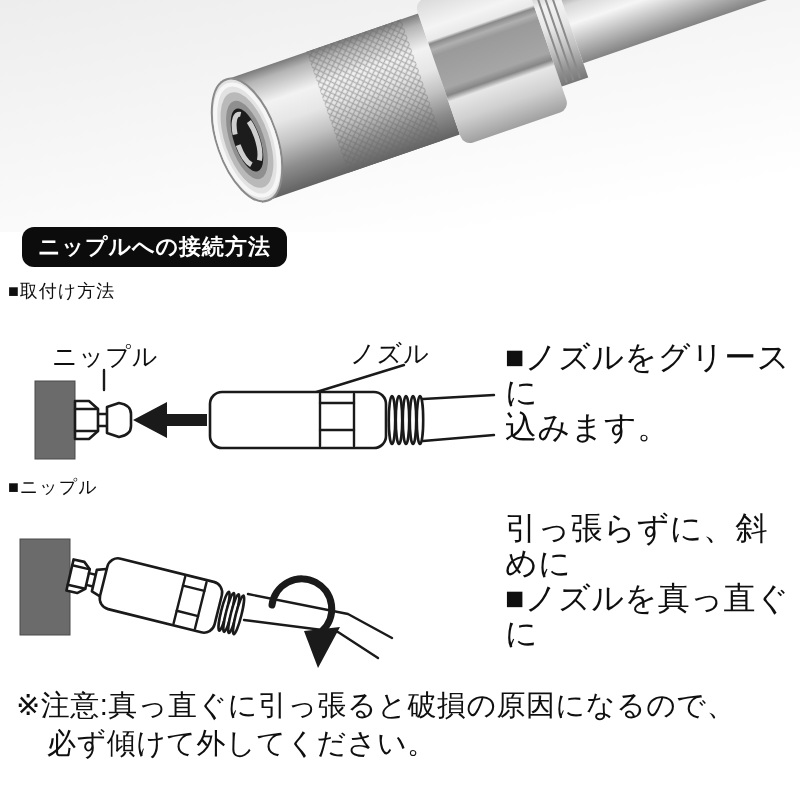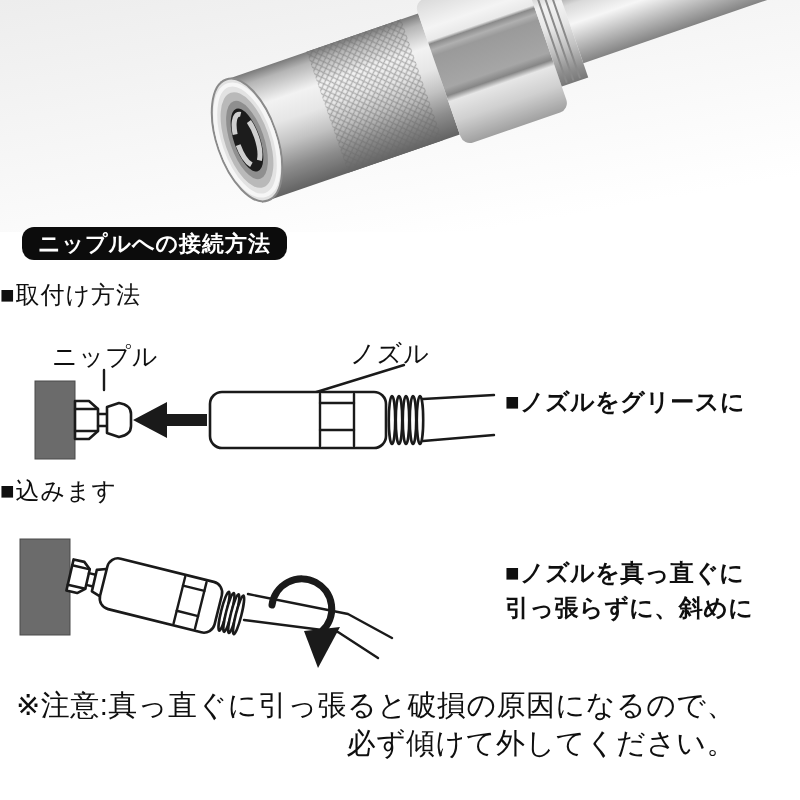--- a/index.html
+++ b/index.html
@@ -1,34 +1,34 @@
 <!DOCTYPE html>
 <html><head>
 <meta charset="utf-8">
 <style>
   html,body{margin:0;padding:0;background:#ffffff;}
   #page{position:relative;width:800px;height:800px;background:#ffffff;overflow:hidden;
         font-family:"Liberation Sans","DejaVu Sans",sans-serif;color:#0f0f0f;}
   #photo{position:absolute;left:0;top:0;}
-  .badge{position:absolute;left:22px;top:227px;height:33px;display:flex;align-items:center;
+  .badge{position:absolute;left:22px;top:227px;height:40px;display:flex;align-items:center;
          background:#0c0c0c;border-radius:12px;padding:0 16px;color:#ffffff;
          font-size:22px;font-weight:700;letter-spacing:1px;}
-  .sec-head{position:absolute;left:0;font-size:24px;font-weight:500;letter-spacing:1px;}
+  .sec-head{position:absolute;left:8px;font-size:18px;font-weight:500;letter-spacing:1px;}
   #head-attach{top:279px;}
   #head-detach{top:475px;}
   .diagram{position:absolute;left:10px;}
   #diagram-attach{top:332px;}
   #diagram-detach{top:528px;}
-  .instr{position:absolute;left:505px;width:295px;font-size:24px;line-height:35px;
-         font-weight:700;letter-spacing:0.5px;margin-top:44px;}
+  .instr{position:absolute;left:505px;width:295px;font-size:32px;line-height:35px;
+         font-weight:400;letter-spacing:0.5px;}
   #instr-attach{top:340px;}
   #instr-detach{top:511px;}
   .note{position:absolute;left:16px;top:686px;font-size:29px;line-height:38px;
         font-weight:500;letter-spacing:0.5px;}
-  .note .line2{padding-left:31px;text-align:right;}
+  .note .line2{padding-left:31px;}
   .d-line{stroke:#1a1a1a;stroke-width:2.4;fill:none;stroke-linecap:round;stroke-linejoin:round;}
   .d-outline{stroke:#1a1a1a;stroke-width:2.6;fill:#ffffff;stroke-linejoin:round;}
   .d-fill{fill:#1a1a1a;stroke:none;}
   .d-label{font-family:"Liberation Sans","DejaVu Sans",sans-serif;font-size:25px;
            font-weight:500;fill:#0f0f0f;letter-spacing:1px;}
   .d-gray{fill:#6b6b6b;stroke:#4a4a4a;stroke-width:1;}
 </style>
 </head>
 <body>
 
@@ -135,23 +135,24 @@
       <ellipse class="d-outline" cx="389" cy="88" rx="3.2" ry="24"></ellipse>
       <ellipse class="d-outline" cx="396" cy="88" rx="3.2" ry="24"></ellipse>
       <ellipse class="d-outline" cx="403" cy="88" rx="3.2" ry="24"></ellipse>
       <ellipse class="d-outline" cx="410" cy="88" rx="3.2" ry="24"></ellipse>
       <path class="d-line" d="M413,67 L484,63 M413,109 L484,103"></path>
     </g>
   </svg>
 
   <div id="instr-attach" class="instr">
     <div>■ノズルをグリースに</div>
+    <div>込みます。</div>
   </div>
 
-  <div id="head-detach" class="sec-head">■込みます</div>
+  <div id="head-detach" class="sec-head">■ニップル</div>
 
   <svg id="diagram-detach" class="diagram" width="410" height="152" viewBox="0 0 410 152">
 
     <rect class="d-gray" x="10" y="11" width="50" height="96"></rect>
 
     <g transform="translate(60,47) rotate(13)">
       <path class="d-outline" d="M0,-16 L11,-16 L18,-10 V10 L11,16 L0,16 Z"></path>
       <path class="d-line" d="M0,-10 H18 M0,10 H18"></path>
       <path class="d-line" d="M18,-6 H25 M18,6 H25"></path>
       <path class="d-outline" d="M25,-11 L34,-14 Q43,-12 43,-5 V5 Q43,12 34,14 L25,11 Z"></path>
@@ -170,22 +171,22 @@
     <path class="d-line" d="M238,66 L338,86 L382,110"></path>
     <path class="d-line" d="M234,92 L328,104 L368,130"></path>
 
     <g>
       <path d="M262,77 A30,30 0 1 1 312,103" fill="none" stroke="#1a1a1a" stroke-width="7" stroke-linecap="round"></path>
       <path class="d-fill" d="M294,103 L330,99 L308,140 Z"></path>
     </g>
   </svg>
 
   <div id="instr-detach" class="instr">
+    <div>引っ張らずに、斜めに</div>
     <div>■ノズルを真っ直ぐに</div>
-    <div>引っ張らずに、斜めに</div>
   </div>
 
   <div class="note">
     <div class="line1">※注意:真っ直ぐに引っ張ると破損の原因になるので、</div>
     <div class="line2">必ず傾けて外してください。</div>
   </div>
 
 </div>
 
 </body></html>

